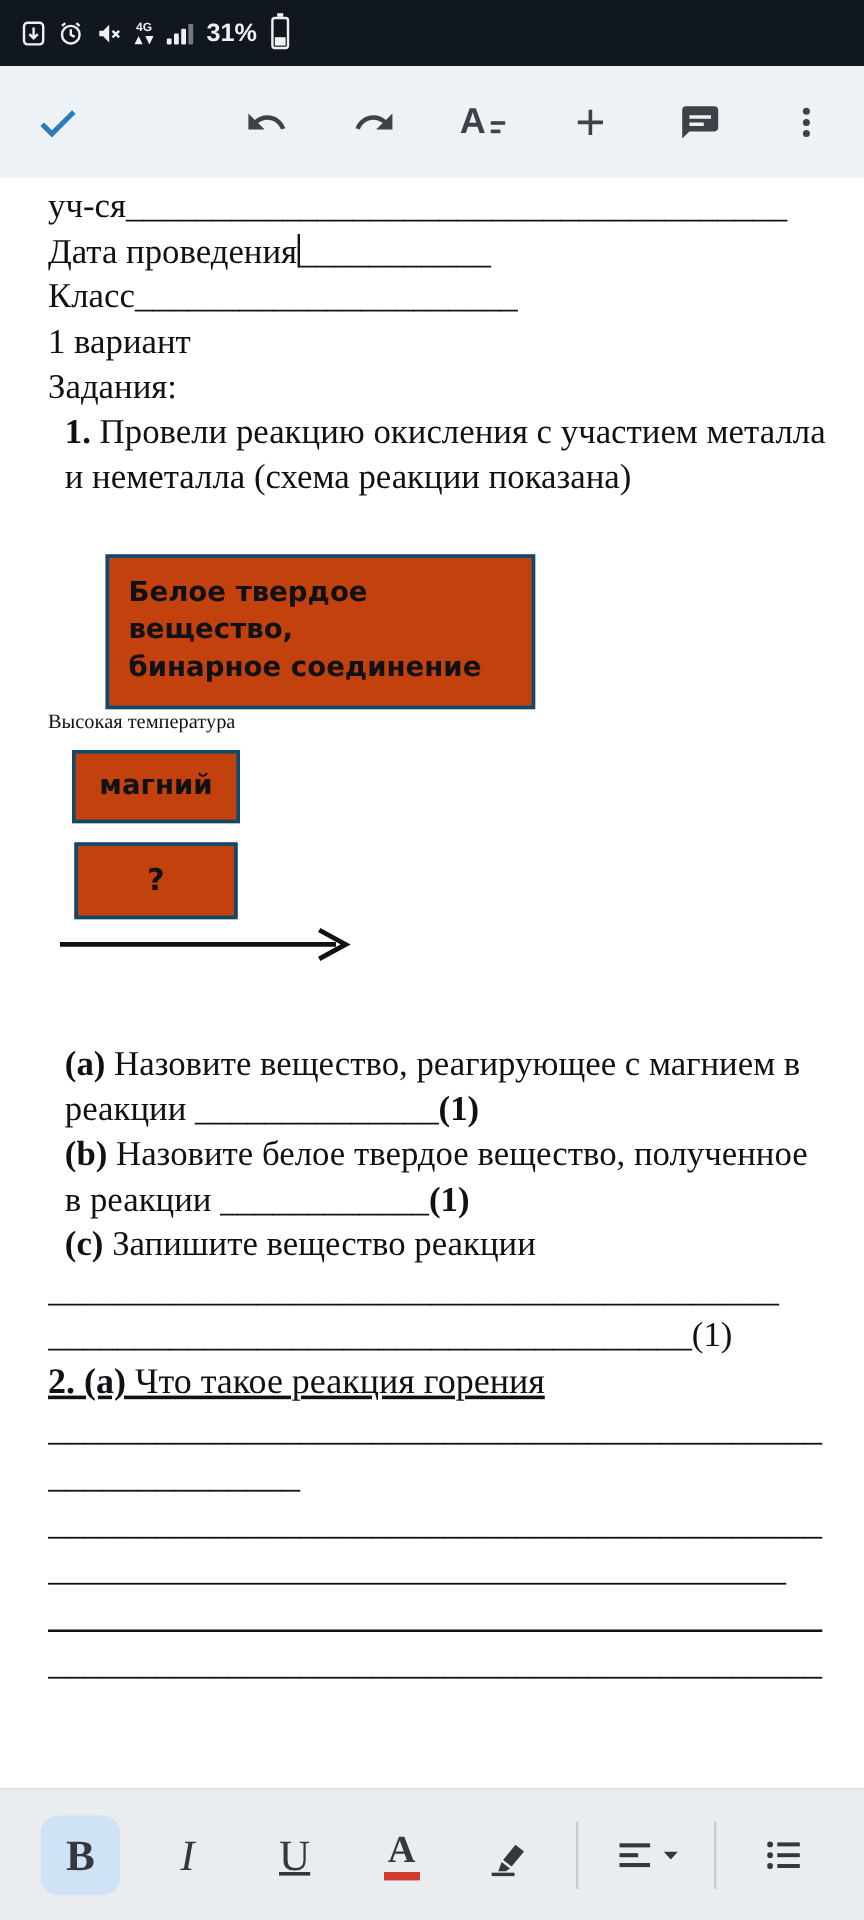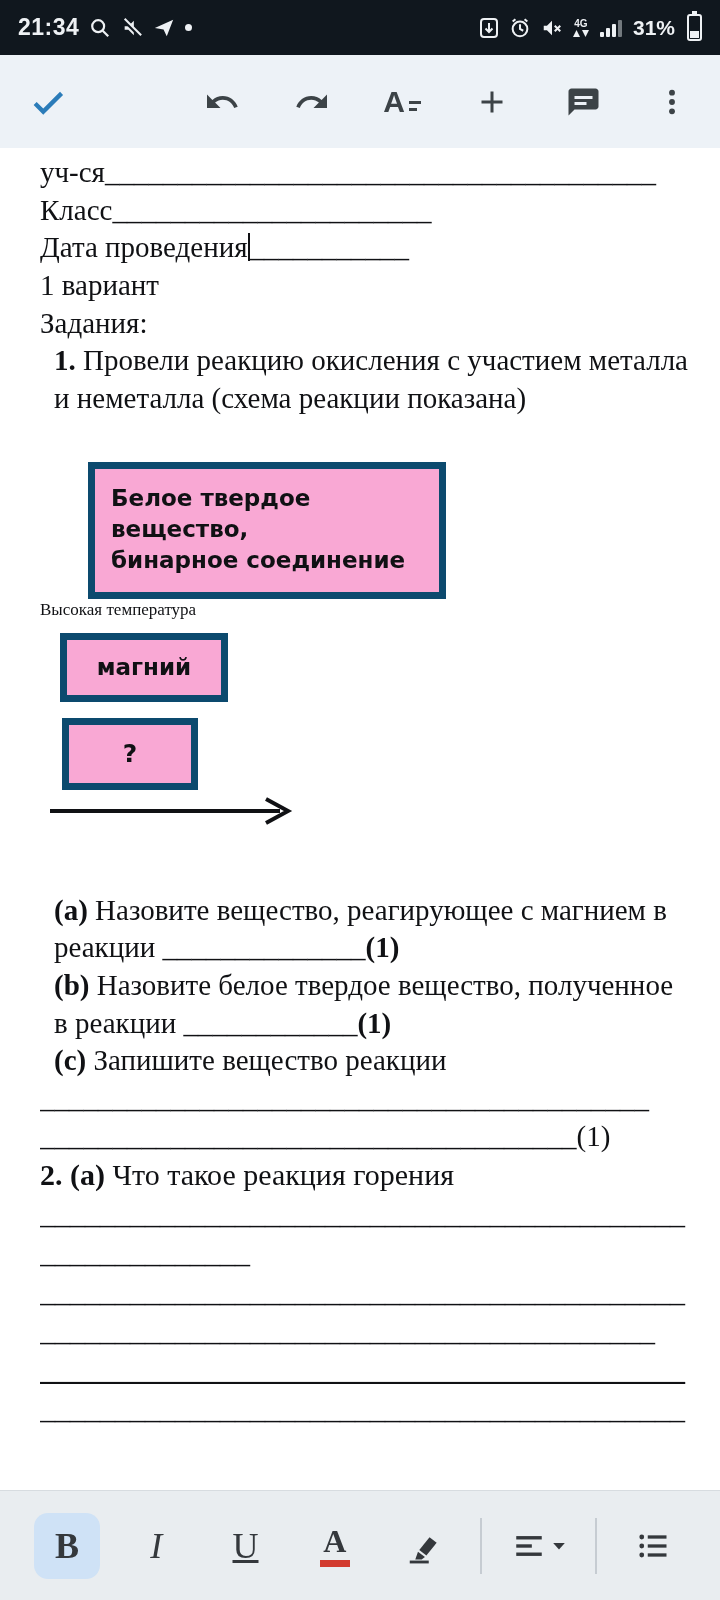--- a/index.html
+++ b/index.html
@@ -36,34 +36,34 @@
   .doc { flex:1 1 auto; background:#fff; color:#101114; font-family:"Liberation Serif", serif;
     font-size:29px; padding:6px 32px 0 40px; overflow:hidden; line-height:1.3; }
   .doc p { margin:0; }
   .blank { white-space:nowrap; }
   .row-cut { white-space:nowrap; overflow:hidden; }
   .b { font-weight:bold; }
   .cursor { display:inline-block; width:2px; height:28px; background:#101114; vertical-align:-4px; }
   .gap-s { margin-top:8px; }
   .gap-m { margin-top:14px; }
 
-  .box { border:7px solid #0c4a6e; background:#f9a8d4; font-family:"DejaVu Sans", sans-serif;
+  .box { border:3px solid #0c4a6e; background:#c2410c; font-family:"DejaVu Sans", sans-serif;
     font-weight:bold; font-size:23px; line-height:1.35; }
   .box-product { margin:44px 0 0 48px; width:358px; padding:14px 16px 16px 16px; }
   .condition { font-size:17px; margin:16px 0 0 328px; }
-  .box-mag { margin:12px 0 0 20px; width:168px; padding:12px 0; text-align:center; }
+  .box-mag { margin:12px 0 0 20px; width:140px; padding:12px 0; text-align:center; }
   .box-q { margin:16px 0 0 22px; width:136px; padding:12px 0; text-align:center; font-size:25px; }
   .equation { margin-top:16px; margin-left:6px; white-space:pre; }
   .arrow-wrap { margin:4px 0 0 8px; }
 
   .qblock { margin-top:54px; }
   .q-ind { padding-left:14px; }
   .ruled { margin-left:16px; white-space:nowrap; overflow:hidden; }
   .ruled-first { margin-top:20px; }
-  .q2 { margin-top:26px; font-size:30px; }
+  .q2 { margin-top:26px; font-size:30px;text-decoration:underline; }
   .ans { margin-top:13px; font-size:30px; white-space:nowrap; overflow:hidden; }
   .ans.thick { font-weight:bold; }
 
   
   .bottom-bar { height:110px; background:#e9edf0; border-top:1px solid #d7dce0; flex:0 0 auto;
     display:flex; align-items:center; justify-content:space-between; padding:0 34px; }
   .fmt-btn { width:66px; height:66px; display:flex; align-items:center; justify-content:center;
     border-radius:14px; font-family:"Liberation Serif", serif; font-size:36px; color:#34383c; cursor:pointer; }
   .fmt-btn.active { background:#cfe2f6; }
   .fmt-b { font-weight:bold; }
@@ -74,42 +74,20 @@
   .fmt-a .red { width:30px; height:7px; background:#d23b2f; margin-top:3px; }
   .vdiv { width:2px; height:56px; background:#c6ccd2; }
   .align-btn { display:flex; align-items:center; gap:6px; }
 </style>
 </head>
 <body>
 
 <div class="phone">
 
   <div class="status-bar">
-    <div class="sb-left">
-      <span class="sb-time">21:34</span>
-      <span class="sb-ico">
-        <svg width="22" height="22" viewBox="0 0 24 24" fill="none" stroke="#eef1f4" stroke-width="2.4">
-          <circle cx="10" cy="10" r="6.5"></circle>
-            <line x1="15" y1="15" x2="21" y2="21"></line>
-        </svg>
-      </span>
-      <span class="sb-ico">
-        <svg width="22" height="22" viewBox="0 0 24 24" fill="#eef1f4">
-          <path d="M14 4 L14 20 L8 14 L4 14 L4 10 L8 10 Z"></path>
-          <line x1="3" y1="3" x2="21" y2="21" stroke="#10171e" stroke-width="4"></line>
-          <line x1="4" y1="2" x2="22" y2="20" stroke="#eef1f4" stroke-width="2.2"></line>
-        </svg>
-      </span>
-      <span class="sb-ico">
-        <svg width="22" height="22" viewBox="0 0 24 24" fill="#eef1f4">
-          <path d="M2 12 L22 3 L15 21 L11.5 13.5 Z"></path>
-        </svg>
-      </span>
-      <span class="sb-dot"></span>
-    </div>
     <div class="sb-right">
       <span class="sb-ico">
         <svg width="20" height="22" viewBox="0 0 20 22" fill="none" stroke="#eef1f4" stroke-width="2">
           <rect x="2" y="2" width="16" height="18" rx="3"></rect>
           <path d="M10 6 V15 M6.5 11.5 L10 15 L13.5 11.5"></path>
         </svg>
       </span>
       <span class="sb-ico">
         <svg width="22" height="22" viewBox="0 0 24 24" fill="none" stroke="#eef1f4" stroke-width="2.2">
           <circle cx="12" cy="13" r="8"></circle>
@@ -190,22 +168,22 @@
           <circle cx="12" cy="5" r="2.2"></circle>
             <circle cx="12" cy="12" r="2.2"></circle>
             <circle cx="12" cy="19" r="2.2"></circle>
         </svg>
       </div>
     </div>
   </div>
 
   <div class="doc">
     <p class="row-cut">уч-ся______________________________________</p>
+    <p><span>Дата проведения</span><span class="cursor"></span><span class="blank">___________</span></p>
     <p>Класс______________________</p>
-    <p><span>Дата проведения</span><span class="cursor"></span><span class="blank">___________</span></p>
     <p>1 вариант</p>
     <p class="gap-m">Задания:</p>
 
     <p class="gap-s q-ind"><span class="b">1.</span><span> Провели реакцию окисления с участием металла и неметалла (схема реакции показана)</span></p>
 
     <div class="box box-product">
       <div>Белое твердое вещество,</div>
       <div>бинарное соединение</div>
     </div>
 

